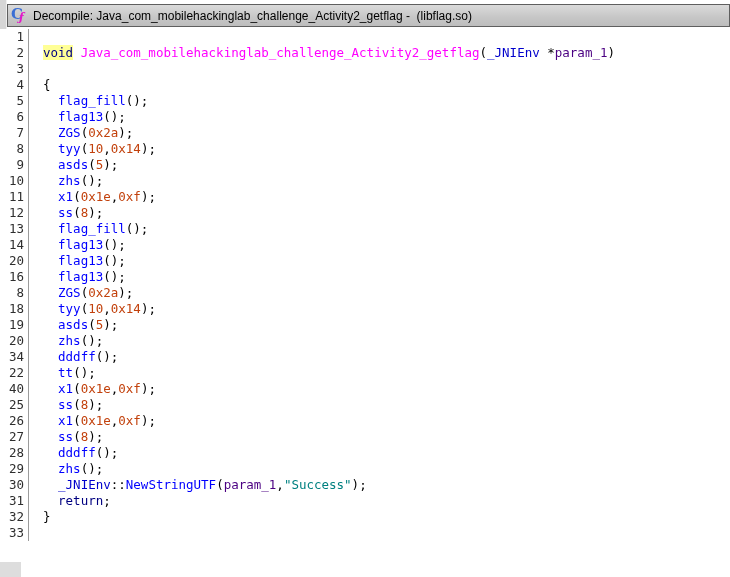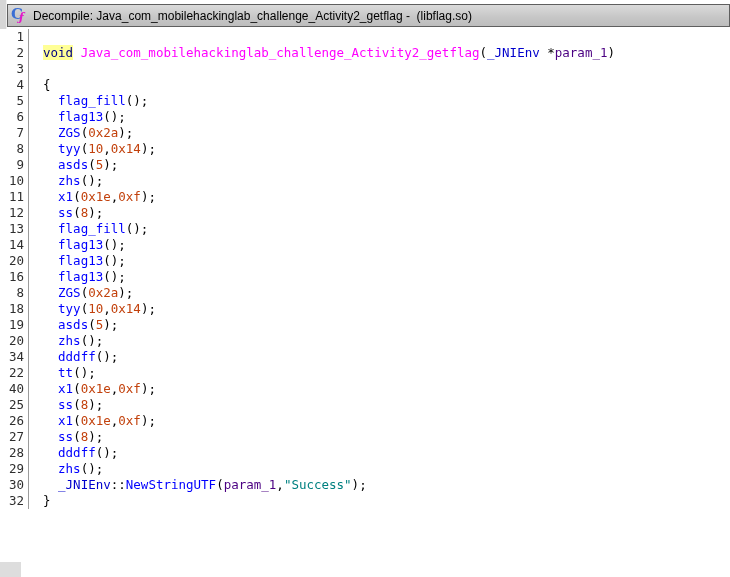--- a/index.html
+++ b/index.html
@@ -113,17 +113,19 @@
       <div class="code-line"><span class="ln">20</span><span class="lc"><span class="tk-x">  </span><span class="tk-f">zhs</span><span class="tk-x">();</span></span></div>
       <div class="code-line"><span class="ln">34</span><span class="lc"><span class="tk-x">  </span><span class="tk-f">dddff</span><span class="tk-x">();</span></span></div>
       <div class="code-line"><span class="ln">22</span><span class="lc"><span class="tk-x">  </span><span class="tk-f">tt</span><span class="tk-x">();</span></span></div>
       <div class="code-line"><span class="ln">40</span><span class="lc"><span class="tk-x">  </span><span class="tk-f">x1</span><span class="tk-x">(</span><span class="tk-n">0x1e</span><span class="tk-x">,</span><span class="tk-n">0xf</span><span class="tk-x">);</span></span></div>
       <div class="code-line"><span class="ln">25</span><span class="lc"><span class="tk-x">  </span><span class="tk-f">ss</span><span class="tk-x">(</span><span class="tk-n">8</span><span class="tk-x">);</span></span></div>
       <div class="code-line"><span class="ln">26</span><span class="lc"><span class="tk-x">  </span><span class="tk-f">x1</span><span class="tk-x">(</span><span class="tk-n">0x1e</span><span class="tk-x">,</span><span class="tk-n">0xf</span><span class="tk-x">);</span></span></div>
       <div class="code-line"><span class="ln">27</span><span class="lc"><span class="tk-x">  </span><span class="tk-f">ss</span><span class="tk-x">(</span><span class="tk-n">8</span><span class="tk-x">);</span></span></div>
       <div class="code-line"><span class="ln">28</span><span class="lc"><span class="tk-x">  </span><span class="tk-f">dddff</span><span class="tk-x">();</span></span></div>
       <div class="code-line"><span class="ln">29</span><span class="lc"><span class="tk-x">  </span><span class="tk-f">zhs</span><span class="tk-x">();</span></span></div>
       <div class="code-line"><span class="ln">30</span><span class="lc"><span class="tk-x">  </span><span class="tk-t">_JNIEnv</span><span class="tk-x">::</span><span class="tk-f">NewStringUTF</span><span class="tk-x">(</span><span class="tk-p">param_1</span><span class="tk-x">,</span><span class="tk-s">"Success"</span><span class="tk-x">);</span></span></div>
+      <div class="code-line"><span class="ln">31</span><span class="lc"><span class="tk-x">  </span><span class="tk-k">return</span><span class="tk-x">;</span></span></div>
       <div class="code-line"><span class="ln">32</span><span class="lc"><span class="tk-x">}</span></span></div>
+      <div class="code-line"><span class="ln">33</span><span class="lc"></span></div>
     </div>
 </div>
 
 <div class="gutter-end"></div>
 
 </body></html>

